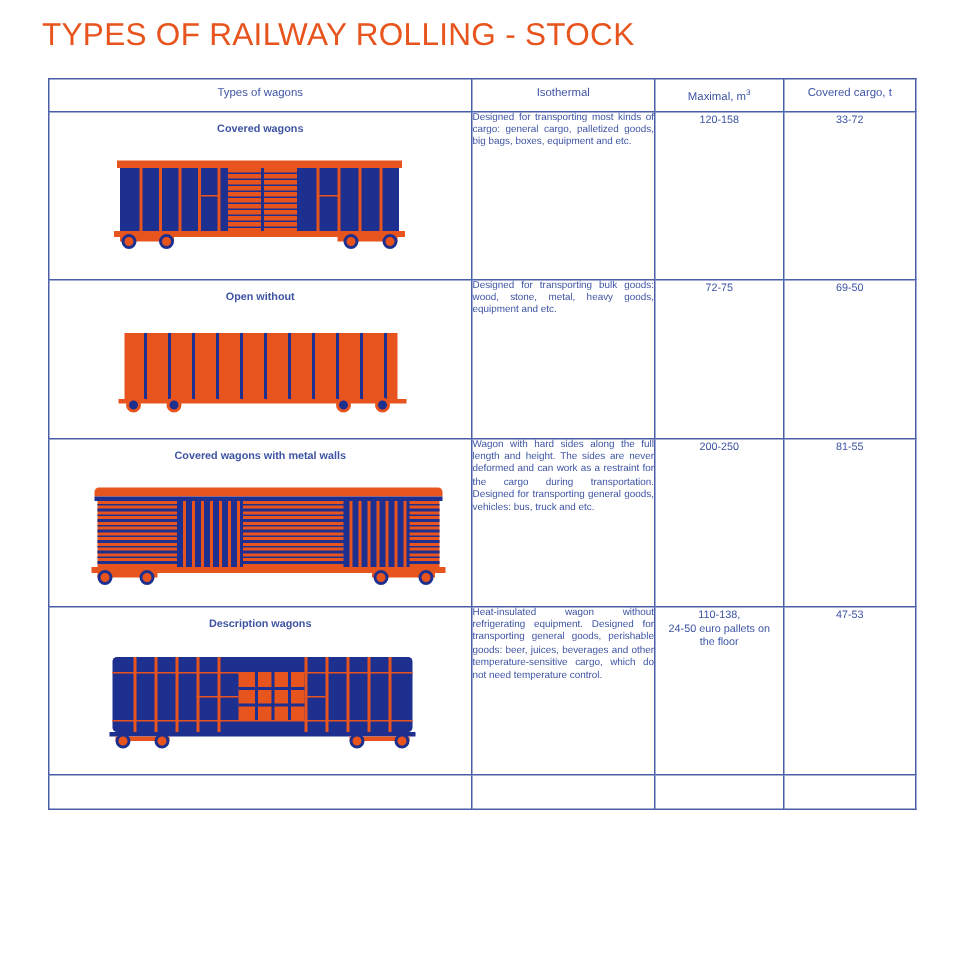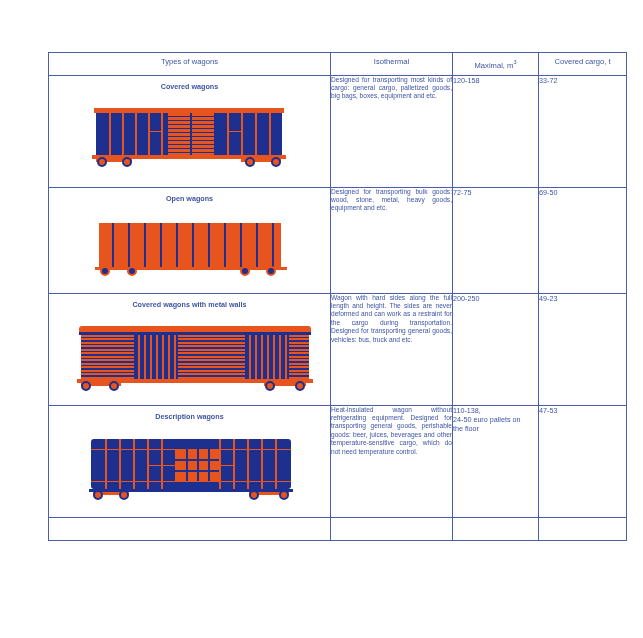--- a/index.html
+++ b/index.html
@@ -32,21 +32,20 @@
   }
 
   
   #wagon-table {
     position: absolute;
     left: 32px;
     top: 52px;
     width: 578px;
     border-collapse: collapse;
     table-layout: fixed;
-    margin-left: 16px;
   }
   #wagon-table td, #wagon-table th {
     border: 1px solid #4A5FA8;
     color: #3E54A3;
     font-weight: normal;
     vertical-align: top;
     padding: 0;
   }
   .col-type   { width: 282px; }
   .col-desc   { width: 122px; }
@@ -78,20 +77,21 @@
     font-size: 6.6px;
     line-height: 8.4px;
     text-align: justify;
     padding: 5px 4px 4px 5px;
     color: #3E54A3;
     hyphens: none;
   }
   .num-cell {
     font-size: 7.2px;
     line-height: 9px;
+    text-align: center;
     padding-top: 5px;
     color: #3E54A3;
   }
 
   .r1 { height: 112px; }
   .r2 { height: 106px; }
   .r3 { height: 112px; }
   .r4 { height: 112px; }
 
   
@@ -119,20 +119,21 @@
   }
 
   
   .spacer-row td { border: 1px solid #4A5FA8; height: 22px; }
 </style>
 </head>
 <body>
 
 <div id="page">
 
+  <div id="title">TYPES OF RAILWAY ROLLING - STOCK</div>
 
   <table id="wagon-table">
     <colgroup>
       <col class="col-type">
         <col class="col-desc">
         <col class="col-cap">
         <col class="col-max">
     </colgroup>
     <thead>
       <tr>
@@ -188,21 +189,21 @@
             <div class="wheel ow" style="left:222px; top:66px; width:10px; height:10px;"></div>
           </div>
         </td>
         <td class="desc-cell">Designed for transporting most kinds of cargo: general cargo, palletized goods, big bags, boxes, equipment and etc.</td>
         <td class="num-cell">120-158</td>
         <td class="num-cell">33-72</td>
       </tr>
 
       <tr class="r2">
         <td class="type-cell">
-          <span class="type-label">Open wagons</span>
+          <span class="type-label">Open without</span>
           <div class="wagon-art">
             <div class="bar orange" style="left:50px; top:20px; width:182px; height:44px;"></div>
             <div class="bar navy" style="left:63px; top:20px; width:1.6px; height:44px;"></div>
             <div class="bar navy" style="left:79px; top:20px; width:1.6px; height:44px;"></div>
             <div class="bar navy" style="left:95px; top:20px; width:1.6px; height:44px;"></div>
             <div class="bar navy" style="left:111px; top:20px; width:1.6px; height:44px;"></div>
             <div class="bar navy" style="left:127px; top:20px; width:1.6px; height:44px;"></div>
             <div class="bar navy" style="left:143px; top:20px; width:1.6px; height:44px;"></div>
             <div class="bar navy" style="left:159px; top:20px; width:1.6px; height:44px;"></div>
             <div class="bar navy" style="left:175px; top:20px; width:1.6px; height:44px;"></div>
@@ -265,21 +266,21 @@
             <div class="bar orange" style="left:32px; top:74px; width:40px; height:3px;"></div>
             <div class="bar orange" style="left:215px; top:74px; width:42px; height:3px;"></div>
             <div class="wheel ow" style="left:32px;  top:72px; width:10px; height:10px;"></div>
             <div class="wheel ow" style="left:60px;  top:72px; width:10px; height:10px;"></div>
             <div class="wheel ow" style="left:216px; top:72px; width:10px; height:10px;"></div>
             <div class="wheel ow" style="left:246px; top:72px; width:10px; height:10px;"></div>
           </div>
         </td>
         <td class="desc-cell">Wagon with hard sides along the full length and height. The sides are never deformed and can work as a restraint for the cargo during transportation. Designed for transporting general goods, vehicles: bus, truck and etc.</td>
         <td class="num-cell">200-250</td>
-        <td class="num-cell">49-23</td>
+        <td class="num-cell">81-55</td>
       </tr>
 
       <tr class="r4">
         <td class="type-cell">
           <span class="type-label">Description wagons</span>
           <div class="wagon-art">
 
             <div class="bar navy" style="left:42px; top:18px; width:200px; height:50px; border-radius:3px;"></div>
 
             <div class="bar orange" style="left:42px; top:28px; width:200px; height:1.6px;"></div>

